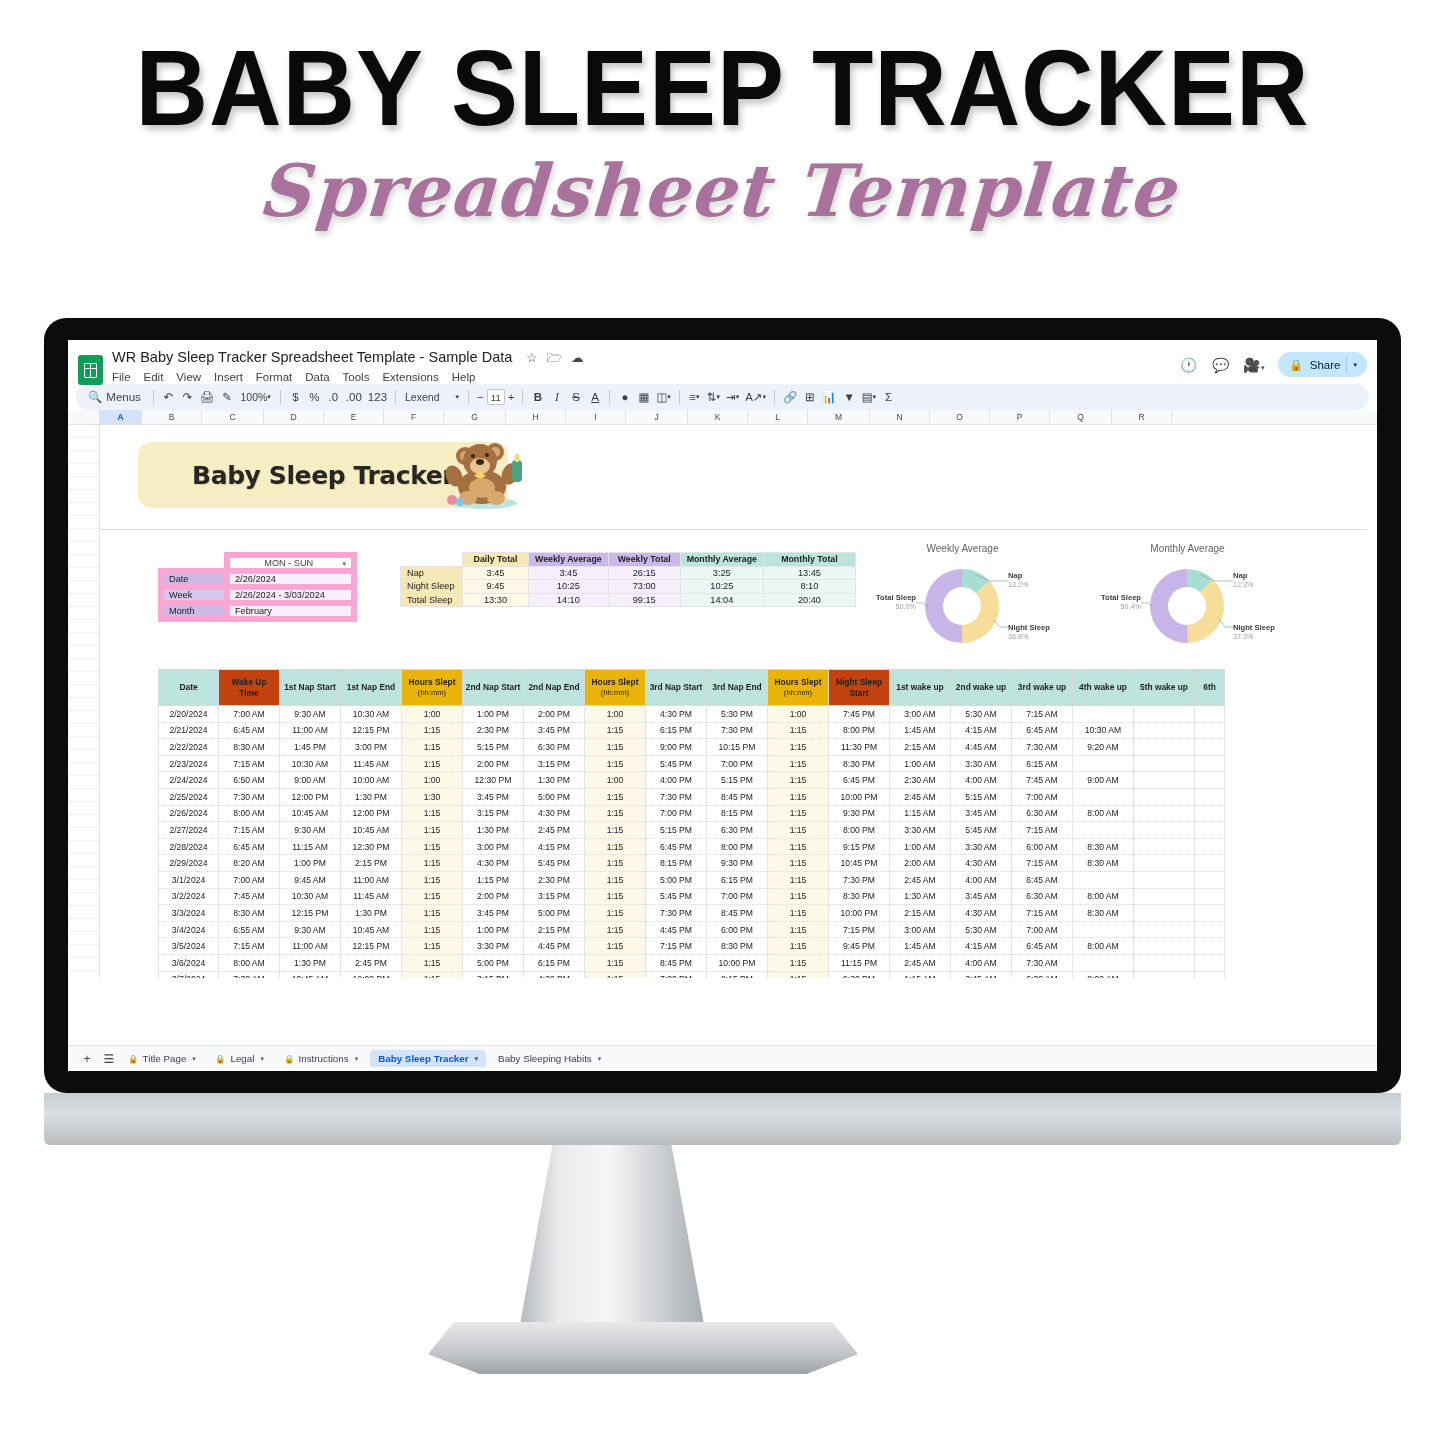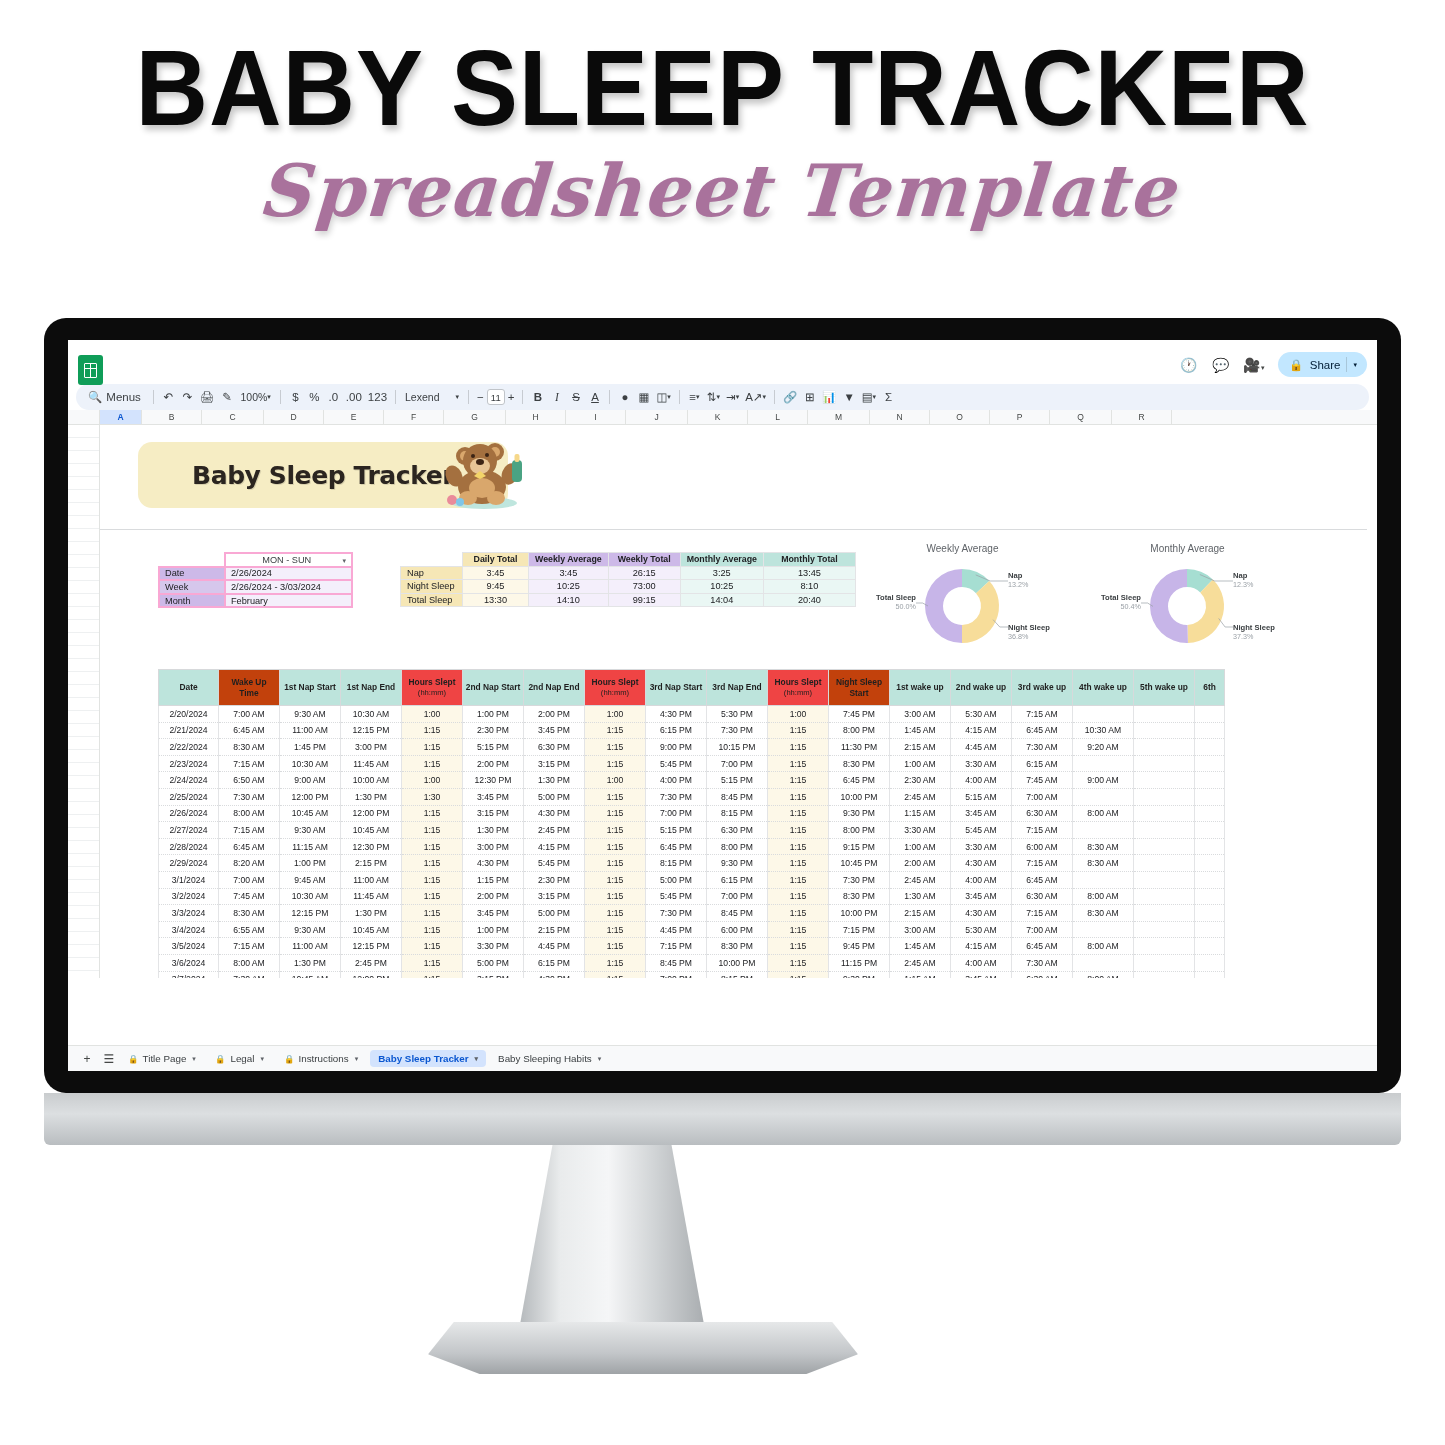--- a/index.html
+++ b/index.html
@@ -139,21 +139,21 @@
     font-weight:700; font-size:25px; color:#2b2520;
     margin-left:54px; letter-spacing:-0.4px;
     text-shadow:1px 1px 0 rgba(0,0,0,0.12);
   }
   .bear { position:absolute; right:-22px; bottom:-2px; width:92px; height:80px; }
   .banner-rule { position:absolute; left:0; right:0; top:104px; height:1px; background:#d9dbdd; }
 
   
   .infocard { position:absolute; left:58px; top:127px; font-size:9.2px; color:#202124; }
   .infocard table { border-collapse:collapse; }
-  .infocard td { height:13.6px; padding:0 5px; border:2px solid #f9a8d4; white-space:nowrap; }
+  .infocard td { height:13.6px; padding:0 5px; border:6px solid #f9a8d4; white-space:nowrap; }
   .ic-sel { background:#fff; text-align:center; font-weight:400; color:#3c4043; min-width:120px;}
   .ic-lbl { background:#cdb9e8; font-weight:400; width:66px;}
   .ic-lbl.light { background:#d6c7ec; }
   .ic-val { background:#f4effb; min-width:127px; }
   .caret { float:right; color:#5f6368; font-size:7px; margin-top:2px;}
 
   
   .totals { position:absolute; left:300px; top:127px; font-size:9.2px; color:#202124; }
   .totals table { border-collapse:collapse; }
   .totals th, .totals td { border:1px solid #e3e4e6; padding:0 6px; height:13.6px; white-space:nowrap; font-weight:400;}
@@ -182,21 +182,21 @@
     border:1px solid #d7d9db; height:36px; font-size:8.4px; font-weight:700;
     line-height:10.5px; padding:0 2px; text-align:center; color:#1f1f1f;
   }
   .maintable td {
     border-left:1px solid #e3e4e6; border-right:1px solid #e3e4e6;
     border-bottom:1px dotted #d9dbdd;
     height:16.6px; text-align:center; padding:0 3px; white-space:nowrap;
   }
   .h-teal { background:#bde4dc; }
   .h-purple { background:#c2410c; }
-  .h-yellow { background:#ef4444; }
+  .h-yellow { background:#eab308; }
   .h-sub { font-weight:400; font-size:7.6px; }
   .c-plain { background:#ffffff; }
   .c-cream { background:#fdf8e8; }
 
   
   .tabbar {
     position:absolute; bottom:0; left:0; right:0; height:26px;
     background:#f8f9fa; border-top:1px solid #e1e3e1;
     display:flex; align-items:center; gap:0; padding:0 8px; font-size:9.8px; color:#3c4043;
   }
@@ -221,20 +221,39 @@
 </div>
 
 <div class="monitor">
  <div class="screen">
 
   <div class="gs-titlebar">
     <div class="gs-logo">
           <span class="sheet-glyph"></span>
         </div>
     <div class="gs-name-wrap">
+      <div class="gs-docname">
+        <span>WR Baby Sleep Tracker Spreadsheet Template - Sample Data</span>
+        <span class="gs-titleicons">
+          <span>☆</span>
+          <span>🗁</span>
+          <span>☁</span>
+        </span>
+      </div>
+      <div class="gs-menu">
+        <div>File</div>
+        <div>Edit</div>
+        <div>View</div>
+        <div>Insert</div>
+        <div>Format</div>
+        <div>Data</div>
+        <div>Tools</div>
+        <div>Extensions</div>
+        <div>Help</div>
+      </div>
     </div>
     <div class="gs-topright">
       <span class="tr-icon">🕐</span>
       <span class="tr-icon">💬</span>
       <span class="tr-icon">🎥<span style="font-size:7px">▾</span></span>
       <span class="share-btn">
         <span>🔒</span>
         <span>Share</span>
         <span class="share-split"></span>
         <span style="font-size:7px">▾</span>

